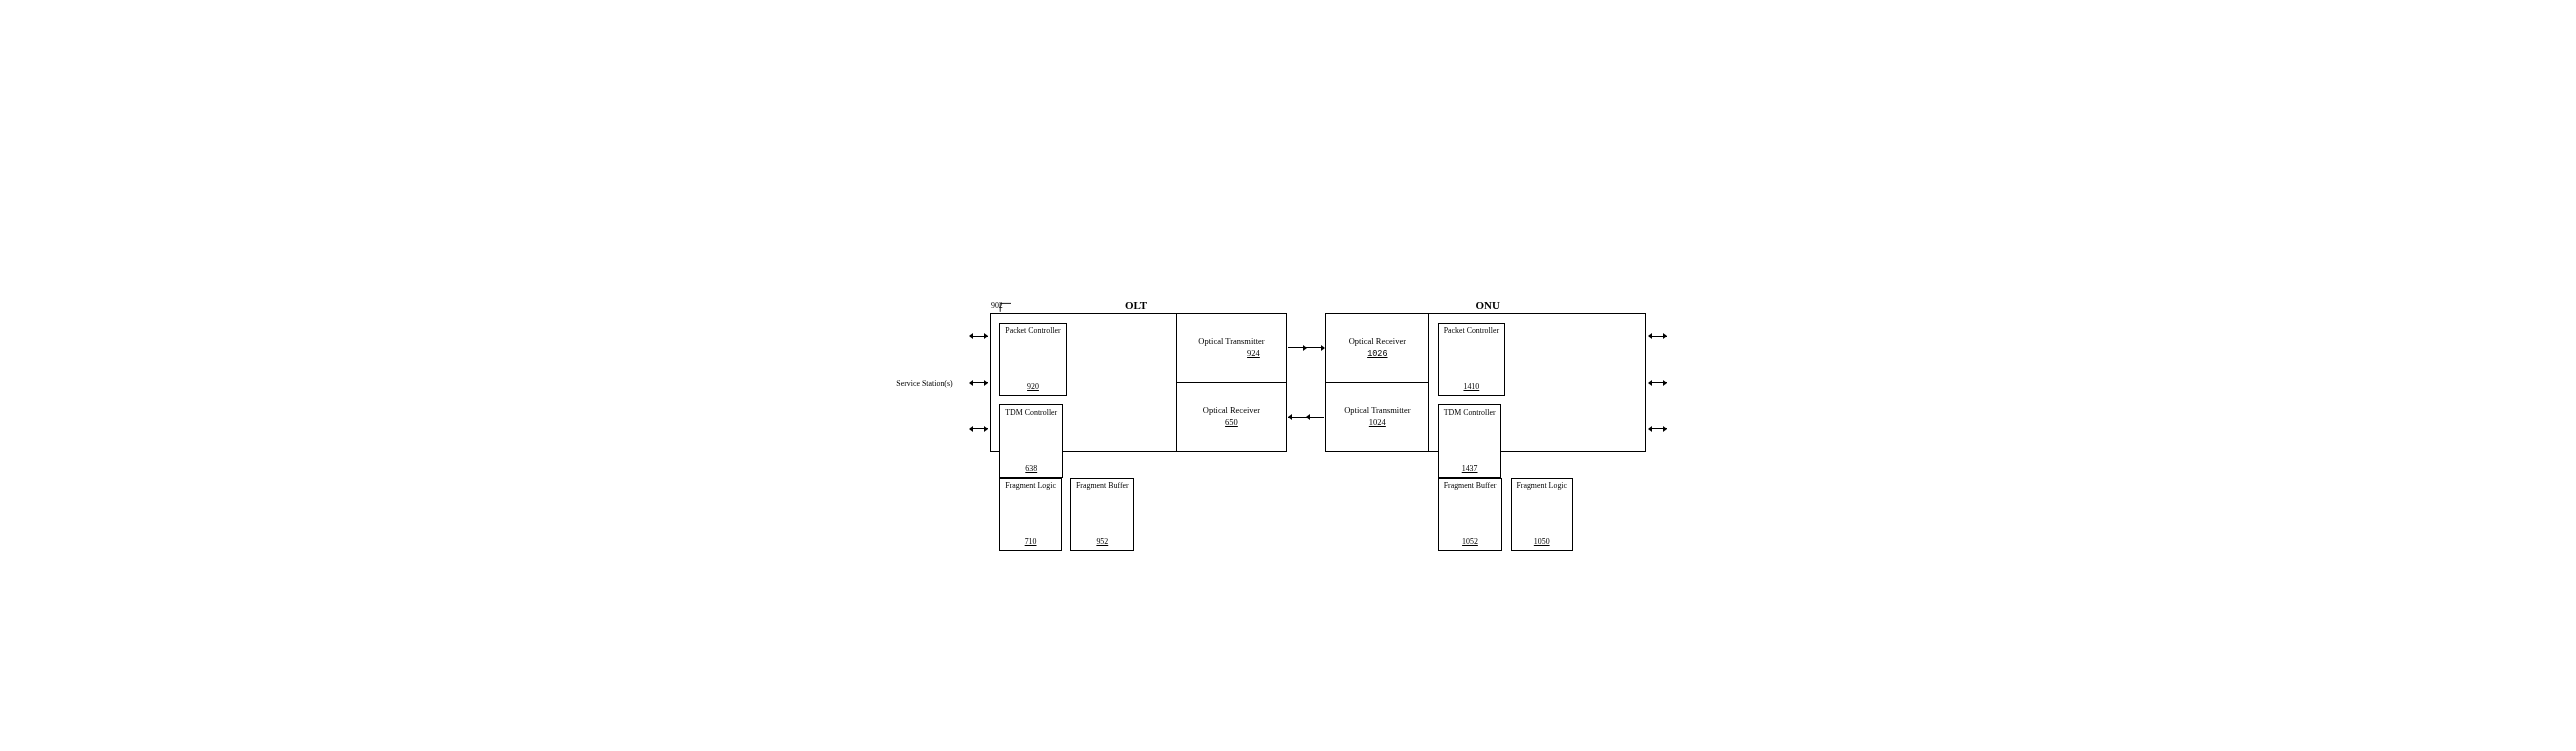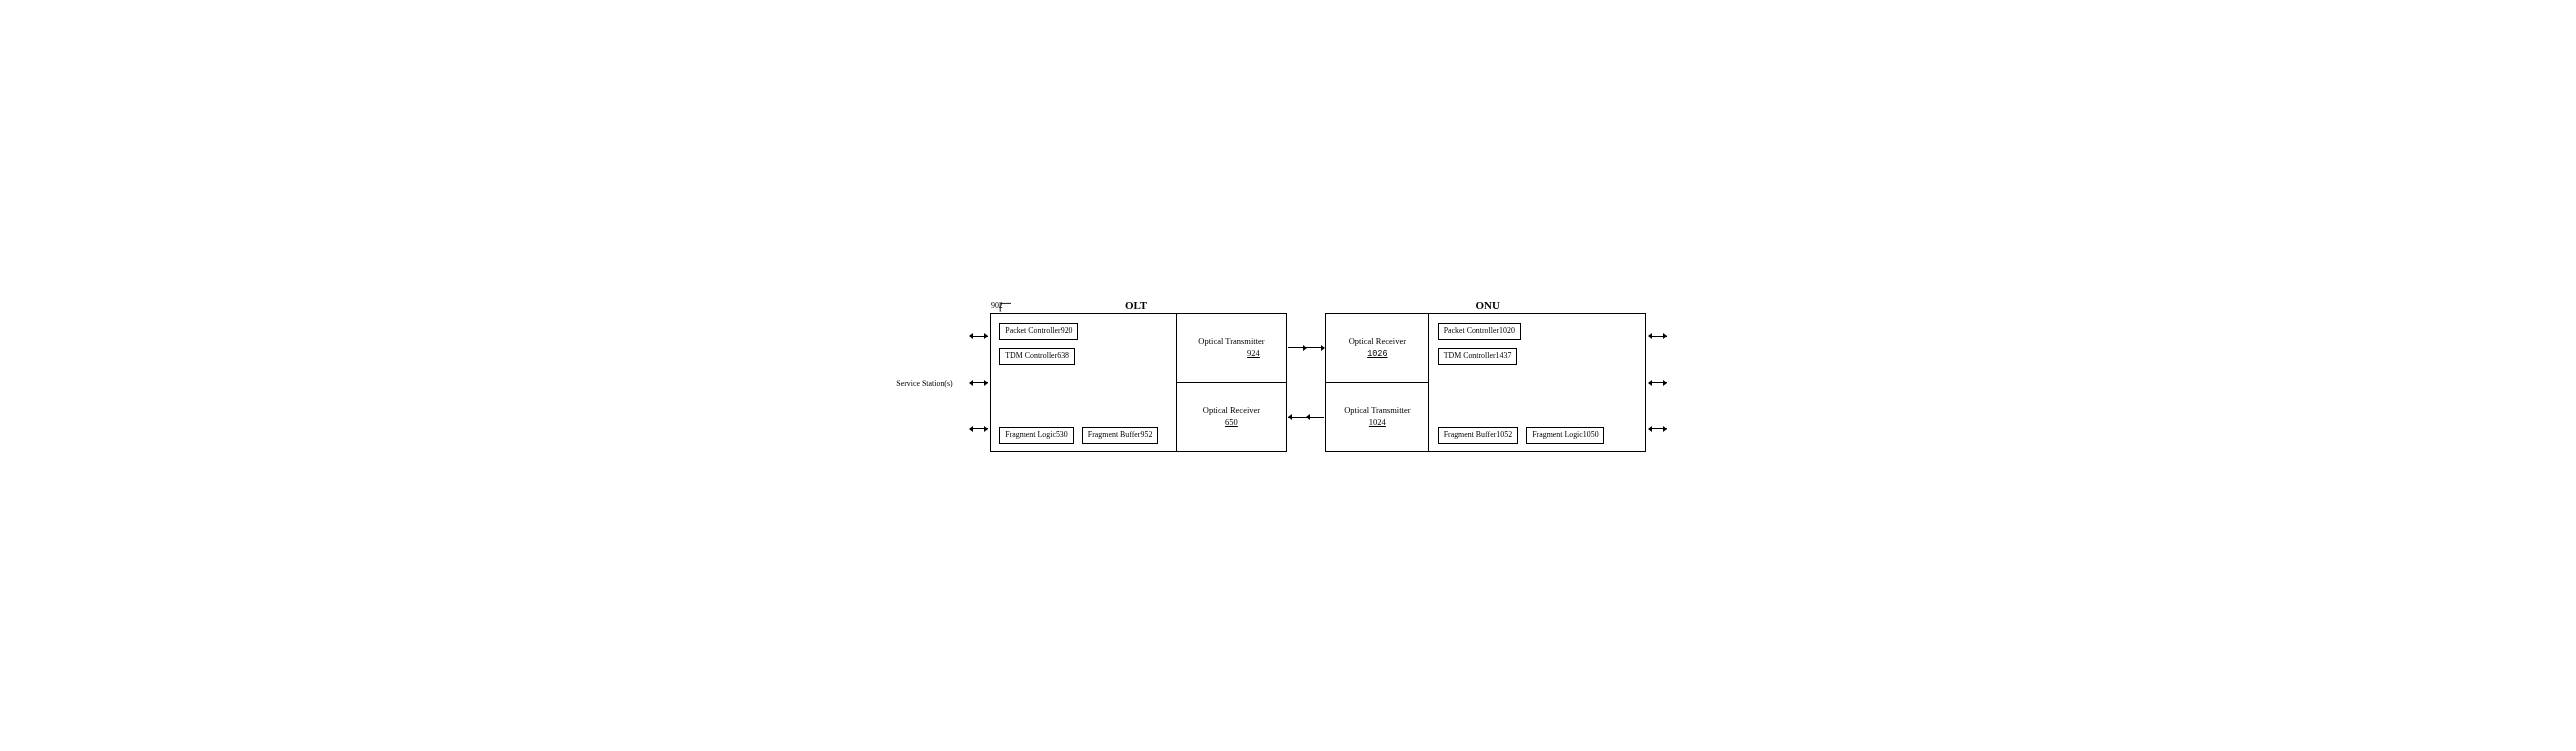--- a/index.html
+++ b/index.html
@@ -37,27 +37,30 @@
     }
 
     
     .inner-box {
       border: 0.9px solid #000;
       padding: 2.4px 4.8px;
       text-align: center;
       font-size: 7.9px;
       line-height: 1.3;
       display: inline-flex;
+      flex-direction: column;
       align-items: center;
       justify-content: center;
       background: #fff;
     }
 
     .inner-box .ref {
+      text-decoration: underline;
       font-size: 7.9px;
+      margin-top: 46px;
     }
 
     .arrows-side {
       display: flex;
       flex-direction: column;
       justify-content: space-around;
       height: 139px;
       margin: 0 2.4px;
     }
 
@@ -180,21 +183,21 @@
               <div class="inner-box">
                 <span>TDM Controller</span>
                 <span class="ref">638</span>
               </div>
             </div>
           </div>
 
           <div style="display:flex; flex-direction:row; gap:8.5px;">
             <div class="inner-box">
               <span>Fragment Logic</span>
-              <span class="ref">530</span>
+              <span class="ref">710</span>
             </div>
             <div class="inner-box">
               <span>Fragment Buffer</span>
               <span class="ref">952</span>
             </div>
           </div>
 
         </div>
 
         <div style="flex:1; display:flex; flex-direction:column;">
@@ -267,21 +270,21 @@
           </div>
         </div>
 
         <div style="flex:1; padding:8.5px 8.5px 7.3px 8.5px; display:flex; flex-direction:column; justify-content:space-between;">
 
           <div style="display:flex; flex-direction:column; gap:8.5px;">
 
             <div style="display:inline-flex; align-self:flex-start;">
               <div class="inner-box">
                 <span>Packet Controller</span>
-                <span class="ref">1020</span>
+                <span class="ref">1410</span>
               </div>
             </div>
 
             <div style="display:inline-flex; align-self:flex-start;">
               <div class="inner-box">
                 <span>TDM Controller</span>
                 <span class="ref">1437</span>
               </div>
             </div>
           </div>

